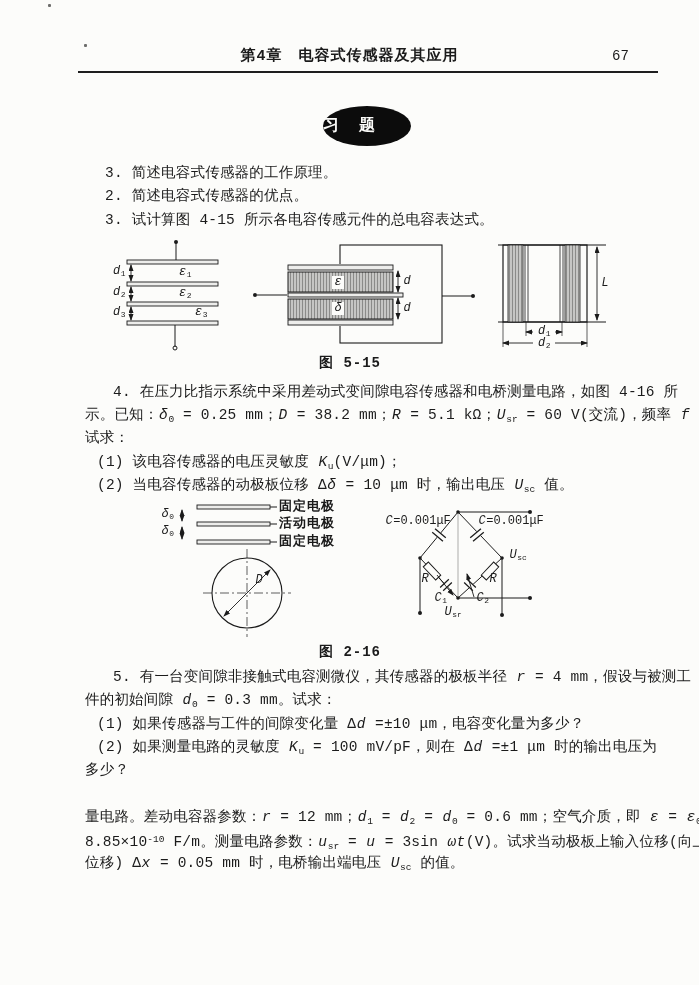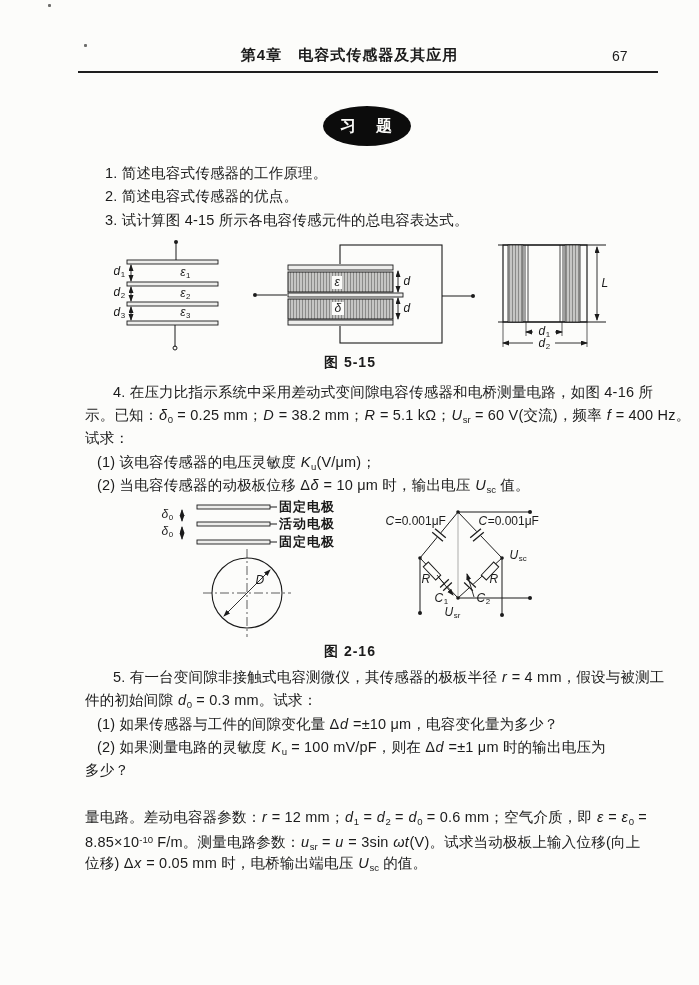--- a/index.html
+++ b/index.html
@@ -1,30 +1,30 @@
 <!DOCTYPE html>
 <html><head>
 <meta charset="utf-8">
 <style>
   *{margin:0;padding:0;box-sizing:border-box}
   html,body{background:#ffffff}
   .page{position:relative;width:699px;height:985px;background:#fcfcfa;overflow:hidden;
-        font-family:Liberation Sans, sans-serif;color:#1b1b1b;}
+        font-family:Liberation Mono, monospace;color:#1b1b1b;}
   .line{position:absolute;left:85px;font-size:14.5px;line-height:22px;white-space:nowrap;letter-spacing:.2px;}
   .ind20{padding-left:20px}
   .ind28{padding-left:28px}
   .ind12{padding-left:12px}
   sub{font-size:66%;vertical-align:-.3em;letter-spacing:0}
   sup{font-size:66%;vertical-align:.45em;letter-spacing:0}
   i{font-style:italic;padding:0 .5px}
   .hdr-title{position:absolute;top:46px;left:0;width:699px;text-align:center;font-weight:bold;font-size:15px;letter-spacing:1px}
   .hdr-page{position:absolute;top:48px;left:612px;font-size:14px}
   .hdr-rule{position:absolute;top:71px;left:78px;width:580px;height:2px;background:#1e1e1e}
   .badge{position:absolute;left:323px;top:106px;width:88px;height:40px;background:#0c0c0c;border-radius:50%;
-         color:#fbfbf9;font-size:16px;font-weight:bold;text-align:center;line-height:40px;letter-spacing:2px}
+         color:#fbfbf9;font-size:16px;font-weight:bold;text-align:left;line-height:40px;letter-spacing:2px}
   .caption{position:absolute;left:30px;width:640px;text-align:center;font-weight:bold;font-size:14px;letter-spacing:1px}
   .fig{position:absolute}
   .fig svg{position:absolute;left:0;top:0}
   .figlabel{position:absolute;font-size:12px;line-height:13px;white-space:nowrap}
   .figlabel.cjk{font-size:13px;font-weight:600;letter-spacing:1px}
   .ctr{text-align:center}
   .wbg{background:#fcfcfa;padding:0 2px}
   .speck{position:absolute;width:3px;height:3px;background:#6e6e6c;border-radius:1px}
 </style>
 </head>
@@ -34,21 +34,21 @@
 
   <div class="speck" style="left:48px;top:4px"></div>
   <div class="speck" style="left:84px;top:44px"></div>
 
   <div class="hdr-title">第4章　电容式传感器及其应用</div>
   <div class="hdr-page">67</div>
   <div class="hdr-rule"></div>
 
   <div class="badge">习　题</div>
 
-  <div class="line ind20" style="top:162px">1. 简述电容式传感器的工作原理。</div>
+  <div class="line ind20" style="top:162px">3. 简述电容式传感器的工作原理。</div>
   <div class="line ind20" style="top:185px">2. 简述电容式传感器的优点。</div>
   <div class="line ind20" style="top:209px">3. 试计算图 4-15 所示各电容传感元件的总电容表达式。</div>
 
   <div class="fig" style="left:85px;top:236px;width:575px;height:120px">
     <svg width="575" height="120">
       <defs>
         <pattern id="hp1" patternUnits="userSpaceOnUse" width="3" height="4">
           <rect width="3" height="4" fill="#c6c6c4"></rect>
           <line x1="1.5" y1="0" x2="1.5" y2="4" stroke="#8b8b89" stroke-width="1"></line>
         </pattern>
@@ -105,21 +105,21 @@
         <line x1="418" y1="107" x2="502" y2="107" stroke-width="0.9" marker-start="url(#ar1)" marker-end="url(#ar1)"></line>
         <line x1="512" y1="11" x2="512" y2="84" stroke-width="0.9" marker-start="url(#ar1)" marker-end="url(#ar1)"></line>
       </g>
     </svg>
 
     <span class="figlabel ctr" style="left:24px;top:29px;width:20px"><i>d</i><sub>1</sub></span>
     <span class="figlabel ctr" style="left:24px;top:50px;width:20px"><i>d</i><sub>2</sub></span>
     <span class="figlabel ctr" style="left:24px;top:70px;width:20px"><i>d</i><sub>3</sub></span>
     <span class="figlabel ctr" style="left:92px;top:30px;width:16px"><i>ε</i><sub>1</sub></span>
     <span class="figlabel ctr" style="left:92px;top:51px;width:16px"><i>ε</i><sub>2</sub></span>
-    <span class="figlabel ctr" style="left:92px;top:70px;width:16px"><i>ε</i><sub>3</sub></span>
+    <span class="figlabel ctr" style="left:108px;top:70px;width:16px"><i>ε</i><sub>3</sub></span>
 
     <span class="figlabel wbg" style="left:247px;top:40px"><i>ε</i></span>
     <span class="figlabel wbg" style="left:247px;top:66px"><i>δ</i></span>
     <span class="figlabel" style="left:318px;top:39px"><i>d</i></span>
     <span class="figlabel" style="left:318px;top:66px"><i>d</i></span>
 
     <span class="figlabel" style="left:516px;top:41px"><i>L</i></span>
     <span class="figlabel ctr wbg" style="left:448px;top:89px;width:22px"><i>d</i><sub>1</sub></span>
     <span class="figlabel ctr wbg" style="left:448px;top:101px;width:22px"><i>d</i><sub>2</sub></span>
   </div>

